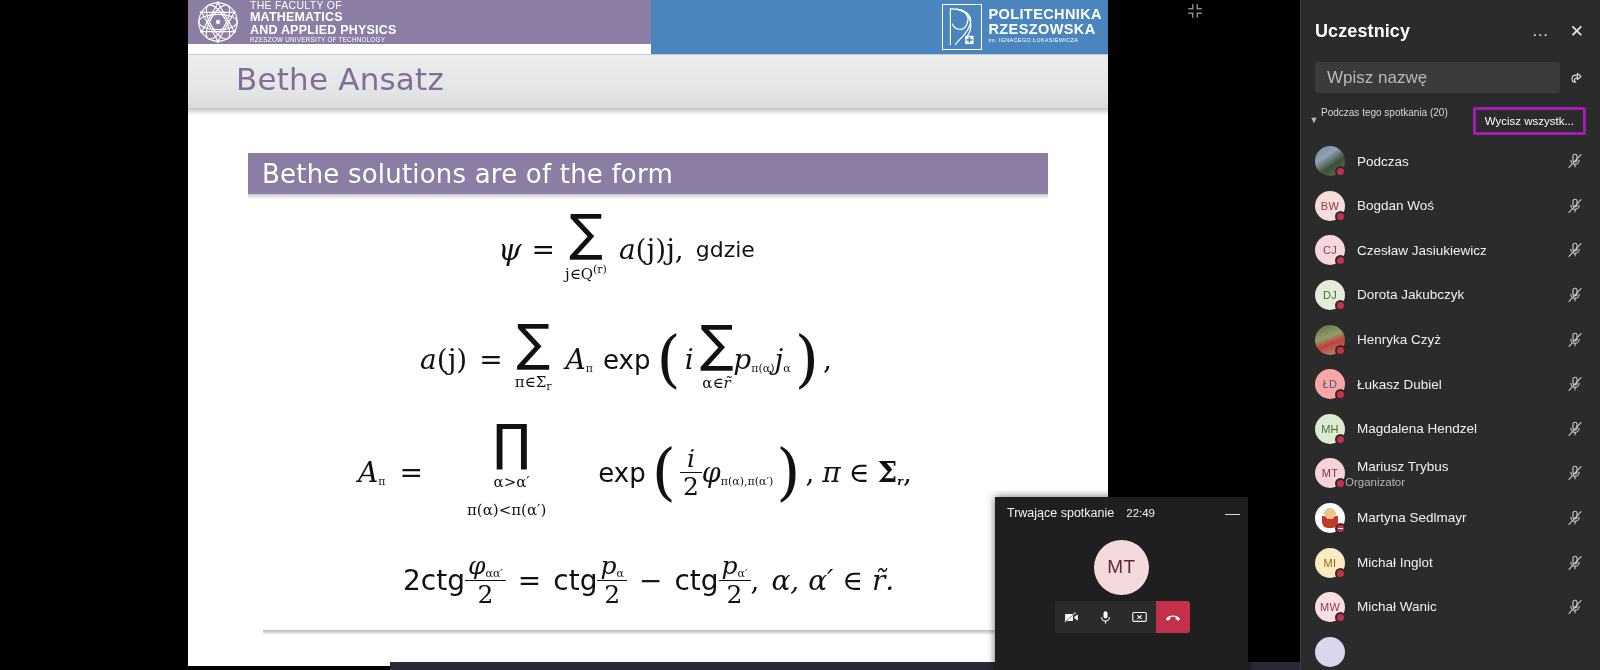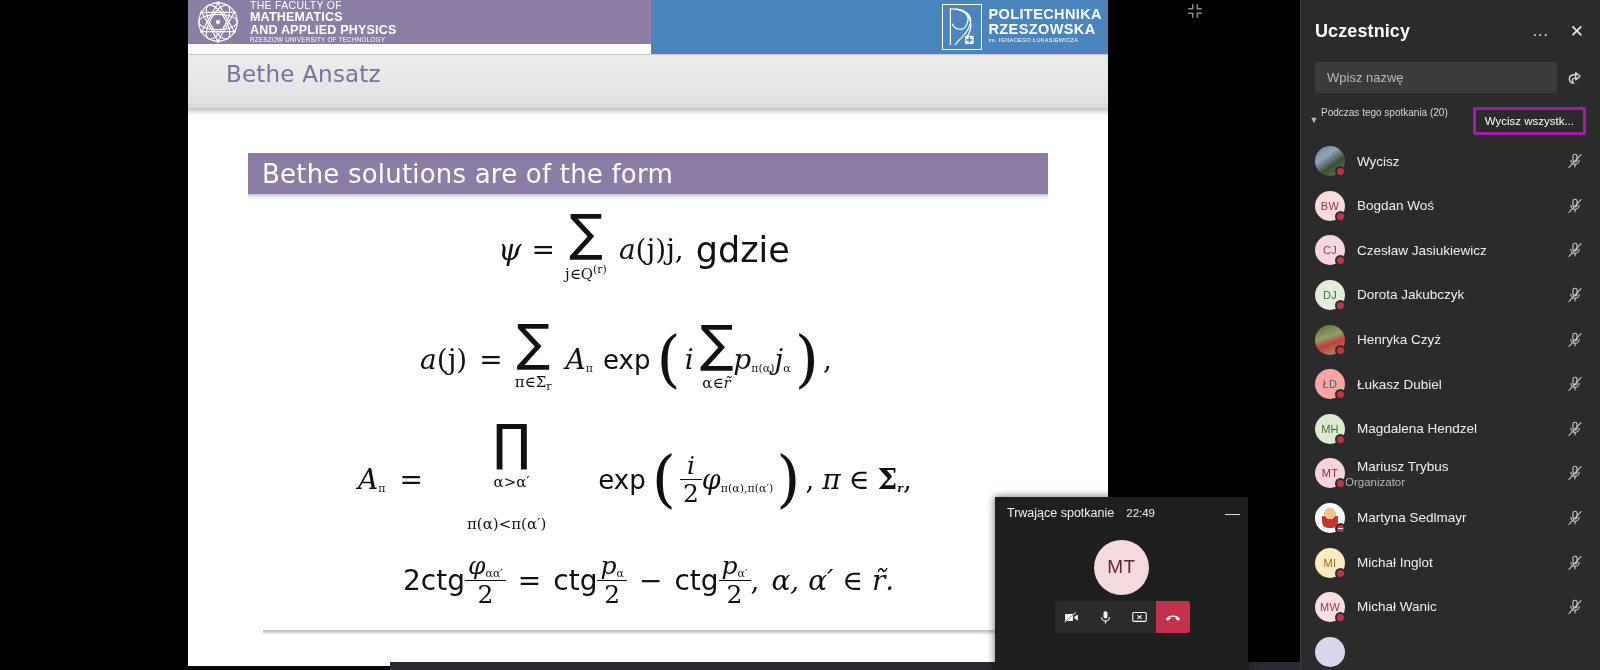--- a/index.html
+++ b/index.html
@@ -30,21 +30,21 @@
   .pol-mark { width: 40px; height: 46px; border: 1.6px solid #fff; position: relative; }
   .pol-text { color: #fff; line-height: 1.05; padding-top: 3px; }
   .pol-text .p1 { font-size: 14.5px; font-weight: bold; letter-spacing: .4px; }
   .pol-text .p2 { font-size: 14.5px; font-weight: bold; letter-spacing: .4px; }
   .pol-text .p3 { font-size: 5.6px; letter-spacing: .3px; margin-top: 1px; }
 
   
   .frametitle { position: absolute; left: 0; top: 54px; width: 920px; height: 54px;
       background: linear-gradient(to bottom, #ececec 0%, #e6e6e6 60%, #dcdcdc 100%);
       border-top: 1px solid #c9c9cf; }
-  .frametitle span { position: absolute; left: 38px; top: 6px; font-size: 23px; color: #7f6f9a;
+  .frametitle span { position: absolute; left: 48px; top: 6px; font-size: 31px; color: #7f6f9a;
       font-family: "DejaVu Sans", sans-serif; font-weight: 400; letter-spacing: .2px; }
   .frameshadow { position: absolute; left: 0; top: 108px; width: 920px; height: 7px;
       background: linear-gradient(to bottom, rgba(0,0,0,.24), rgba(0,0,0,0)); }
 
   
   .blockwrap { position: absolute; left: 60px; top: 153px; width: 800px; }
   .blocktitle { height: 41px; background: #8b7da4; color: #fff; display: flex; align-items: center;
       padding-left: 14px; font-size: 26px; font-family: "DejaVu Sans", sans-serif; letter-spacing: .2px; }
   .blocktitle-shadow { height: 5px; background: linear-gradient(to bottom, rgba(0,0,0,.22), rgba(0,0,0,0)); }
 
@@ -91,21 +91,21 @@
   
   #panel { position: absolute; left: 1300px; top: 0; width: 300px; height: 670px; background: #2b2b2b;
       border-left: 1px solid #3d3d3d; }
   #panel-head { height: 62px; display: flex; align-items: center; padding: 0 16px 0 14px; }
   #panel-head h1 { color: #fff; font-size: 18px; font-weight: bold; letter-spacing: .1px; }
   #panel-head .dots { margin-left: auto; color: #e0e0e0; font-size: 17px; letter-spacing: 1px; line-height: 10px; }
   #panel-head .close { margin-left: 20px; color: #e6e6e6; font-size: 17px; }
 
   #search-row { display: flex; align-items: center; padding: 0 14px; gap: 10px; }
   #search-input { flex: 1; height: 31px; background: #3b3b3b; border: none; border-radius: 2px;
-      color: #d6d6d6; font-size: 13px; padding: 0 12px; font-family: "Liberation Sans", sans-serif; }
+      color: #d6d6d6; font-size: 17px; padding: 0 12px; font-family: "Liberation Sans", sans-serif; }
   #search-input::placeholder { color: #b9b9b9; }
 
   #section-row { display: flex; align-items: flex-start; padding: 14px 14px 2px 6px; }
   .caret { width: 14px; color: #b9b9b9; font-size: 9px; padding-top: 8px; text-align: center; }
   #section-label { color: #d8d8d8; font-size: 10px; line-height: 1.25; max-width: 150px; }
   #mute-all { margin-left: auto; background: transparent; color: #fff; border: 3px solid #a21caf;
       border-radius: 2px; font-size: 11.5px; padding: 5px 9px; font-family: "Liberation Sans", sans-serif; }
 
   #plist { margin-top: 2px; }
   .prow { height: 44.6px; display: flex; align-items: center; padding: 0 16px 0 14px; }
@@ -214,21 +214,21 @@
             <span style="margin:0 10px;">=</span>
             <span class="opstack">
               <span class="big-op">∑</span>
               <span class="lim" style="display:block; margin-top:6px;">
                 <span>j∈Q</span><span class="sup">(r)</span>
               </span>
             </span>
             <span style="margin-left:12px;">
               <span class="it">a</span>(<span>j</span>)<span>j</span>,
             </span>
-            <span style="margin-left:12px; font-family:'DejaVu Sans',sans-serif; font-size:35px;">gdzie</span>
+            <span style="margin-left:12px; font-family:'DejaVu Sans',sans-serif; font-size:22px;">gdzie</span>
           </span>
         </div>
 
         <div class="eq" style="left:172px; top:128px;">
           <span class="eqrow">
             <span><span class="it">a</span>(<span>j</span>)</span>
             <span style="margin:0 12px;">=</span>
             <span class="opstack">
               <span class="big-op">∑</span>
               <span class="lim" style="display:block; margin-top:6px;">
@@ -255,21 +255,21 @@
           </span>
         </div>
 
         <div class="eq" style="left:110px; top:228px;">
           <span class="eqrow">
             <span><span class="it">A</span><span class="sub">π</span></span>
             <span style="margin:0 14px;">=</span>
             <span class="opstack" style="margin-left:40px;">
               <span class="big-op">∏</span>
               <span class="lim" style="display:block; margin-top:6px;">α&gt;α′</span>
-              <span class="lim" style="display:block; margin-top:24px; margin-left:-10px;">π(α)&lt;π(α′)</span>
+              <span class="lim" style="display:block; margin-top:10px; margin-left:-10px;">π(α)&lt;π(α′)</span>
             </span>
             <span style="margin-left:52px; font-family:'DejaVu Sans',sans-serif; font-size:26px;">exp</span>
             <span class="paren" style="margin-left:6px;">(</span>
             <span class="frac" style="margin-left:4px;">
               <span class="num it">i</span>
               <span class="den">2</span>
             </span>
             <span>
               <span class="it" style="font-size:27px;">φ</span><span class="sub">π(α),π(α′)</span>
             </span>
@@ -385,21 +385,21 @@
       <span id="section-label">Podczas tego spotkania (20)</span>
       <button id="mute-all">Wycisz wszystk...</button>
     </div>
 
     <div id="plist">
         <div class="prow">
           <div class="pav photo photo-a" style="color: rgb(255, 255, 255);">
             <span class="pres"></span>
           </div>
           <div>
-            <div class="pname">Wycisz</div>
+            <div class="pname">Podczas</div>
           </div>
           <svg class="pmic" viewBox="0 0 24 24">
             <g fill="none" stroke="#e6e6e6" stroke-width="1.5" stroke-linecap="round">
               <rect x="9.3" y="3" width="5.4" height="10" rx="2.7"></rect>
               <path d="M6.5 11 a5.5 5.5 0 0 0 11 0"></path>
               <path d="M12 16.6 v3.2"></path>
               <path d="M4 20.5 L20 3.5"></path>
             </g>
           </svg>
         </div>

